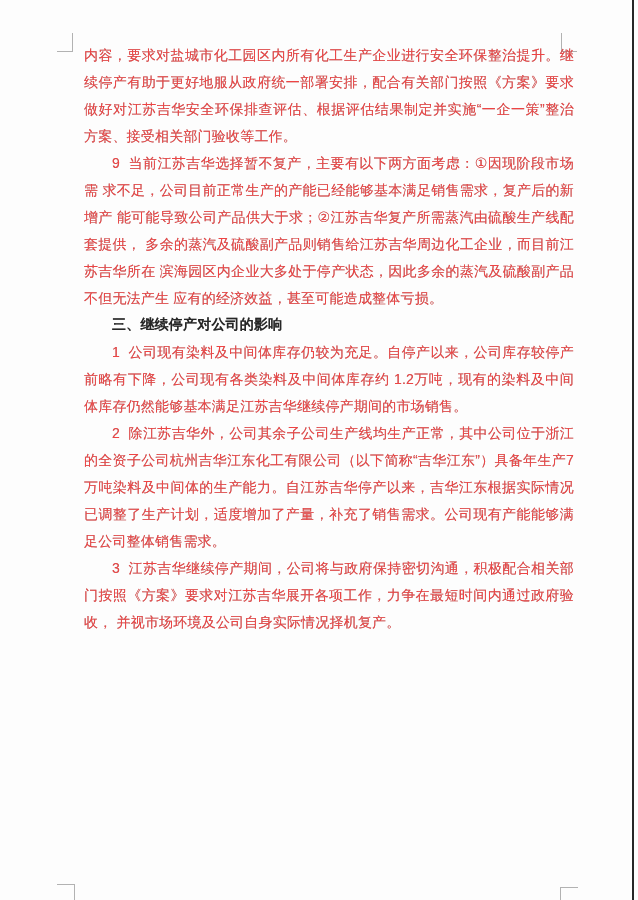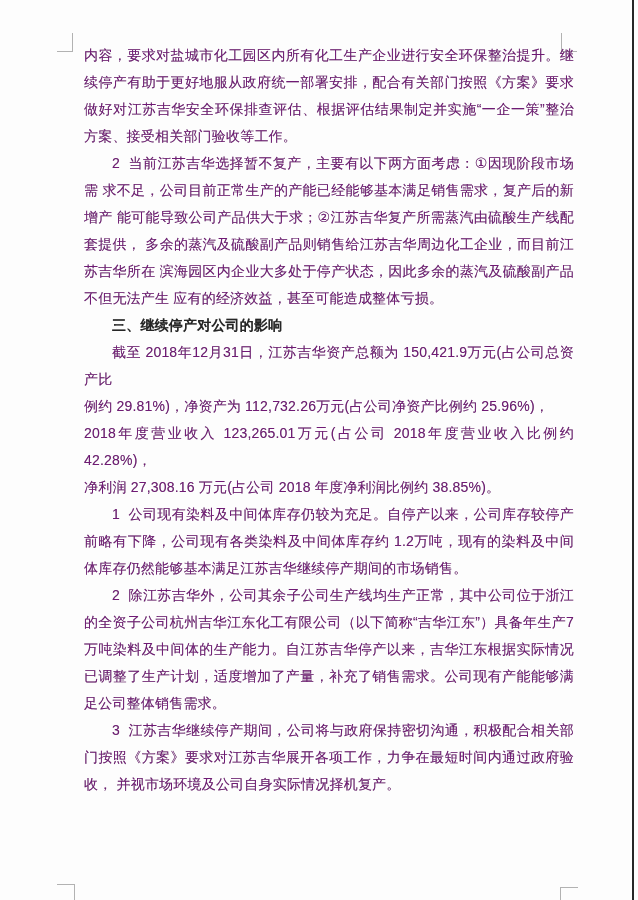--- a/index.html
+++ b/index.html
@@ -48,53 +48,50 @@
   }
   .text-block {
     position: absolute;
     left: 84px;
     top: 42px;
     width: 490px;
   }
   .para {
     font-size: 14px;
     line-height: 27px;
-    color: #701a75;
+    color: #ef4444;
     letter-spacing: 0.2px;
     white-space: pre-wrap;
     text-align: justify;
     
     text-shadow: 0 0 0.4px rgba(80,80,80,0.55);
   }
   .para.indent { text-indent: 2em; }
   .para.heading {
     font-weight: bold;
     color: #262626;
     text-align: left;
+    font-family: Liberation Mono, monospace;
   }
 </style>
 </head>
 <body>
 
 <div class="page">
 
   <div class="crop crop-tl"></div>
   <div class="crop crop-tr"></div>
   <div class="crop crop-bl"></div>
   <div class="crop crop-br"></div>
 
   <div class="scan-edge"></div>
 
   <div class="text-block">
     <p class="para">内容，要求对盐城市化工园区内所有化工生产企业进行安全环保整治提升。继续停产有助于更好地服从政府统一部署安排，配合有关部门按照《方案》要求做好对江苏吉华安全环保排查评估、根据评估结果制定并实施“一企一策”整治方案、接受相关部门验收等工作。</p>
-    <p class="para indent">2  当前江苏吉华选择暂不复产，主要有以下两方面考虑：①因现阶段市场需 求不足，公司目前正常生产的产能已经能够基本满足销售需求，复产后的新增产 能可能导致公司产品供大于求；②江苏吉华复产所需蒸汽由硫酸生产线配套提供， 多余的蒸汽及硫酸副产品则销售给江苏吉华周边化工企业，而目前江苏吉华所在 滨海园区内企业大多处于停产状态，因此多余的蒸汽及硫酸副产品不但无法产生 应有的经济效益，甚至可能造成整体亏损。</p>
+    <p class="para indent">9  当前江苏吉华选择暂不复产，主要有以下两方面考虑：①因现阶段市场需 求不足，公司目前正常生产的产能已经能够基本满足销售需求，复产后的新增产 能可能导致公司产品供大于求；②江苏吉华复产所需蒸汽由硫酸生产线配套提供， 多余的蒸汽及硫酸副产品则销售给江苏吉华周边化工企业，而目前江苏吉华所在 滨海园区内企业大多处于停产状态，因此多余的蒸汽及硫酸副产品不但无法产生 应有的经济效益，甚至可能造成整体亏损。</p>
     <p class="para indent heading">三、继续停产对公司的影响</p>
-    <p class="para indent">截至 2018年12月31日，江苏吉华资产总额为 150,421.9万元(占公司总资产比
-例约 29.81%)，净资产为 112,732.26万元(占公司净资产比例约 25.96%)，
-2018年度营业收入 123,265.01万元(占公司 2018年度营业收入比例约 42.28%)，
-净利润 27,308.16 万元(占公司 2018 年度净利润比例约 38.85%)。</p>
     <p class="para indent">1  公司现有染料及中间体库存仍较为充足。自停产以来，公司库存较停产前略有下降，公司现有各类染料及中间体库存约 1.2万吨，现有的染料及中间体库存仍然能够基本满足江苏吉华继续停产期间的市场销售。</p>
     <p class="para indent">2  除江苏吉华外，公司其余子公司生产线均生产正常，其中公司位于浙江的全资子公司杭州吉华江东化工有限公司（以下简称“吉华江东”）具备年生产7万吨染料及中间体的生产能力。自江苏吉华停产以来，吉华江东根据实际情况已调整了生产计划，适度增加了产量，补充了销售需求。公司现有产能能够满足公司整体销售需求。</p>
     <p class="para indent">3  江苏吉华继续停产期间，公司将与政府保持密切沟通，积极配合相关部门按照《方案》要求对江苏吉华展开各项工作，力争在最短时间内通过政府验收， 并视市场环境及公司自身实际情况择机复产。</p>
 
   </div>
 
 </div>
 
 </body></html>

